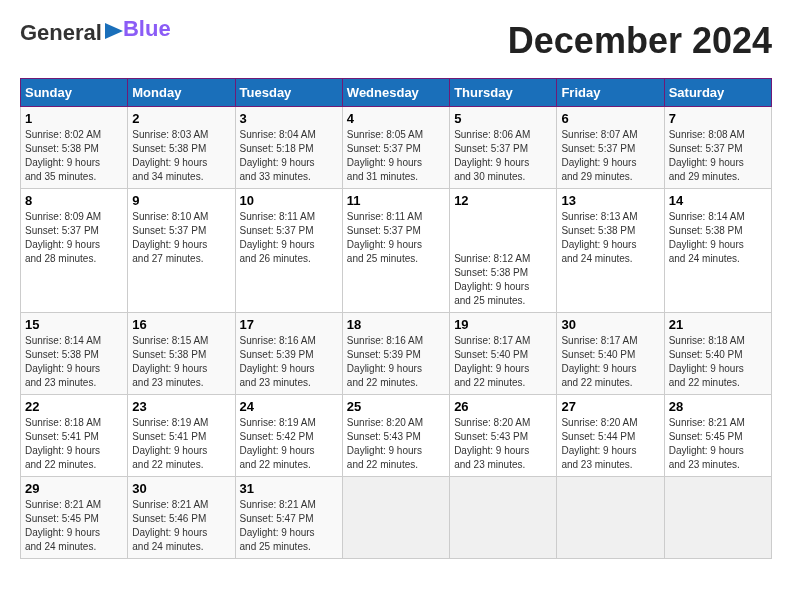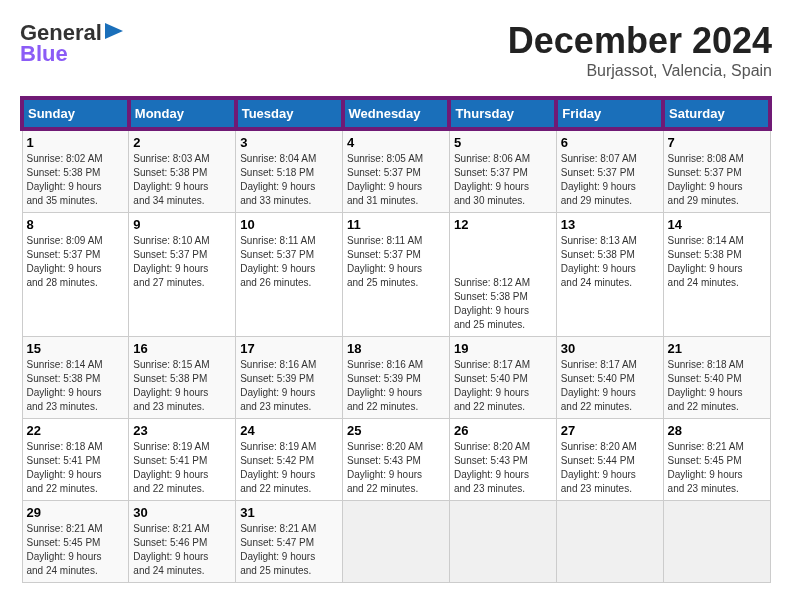--- a/index.html
+++ b/index.html
@@ -37,21 +37,21 @@
       border-collapse: collapse;
       font-size: 11px;
     }
     .calendar thead th {
       background: #1a6fba;
       color: #fff;
       padding: 6px 4px;
       font-size: 13px;
       font-weight: bold;
       text-align: left;
-      border: 4px solid #701a75;
+      border: 1px solid #701a75;
     }
     .calendar tbody td {
       border: 1px solid #ccc;
       vertical-align: top;
       padding: 4px 4px;
       width: 107px;
       min-height: 70px;
       background: #fff;
     }
     .calendar tbody tr:nth-child(odd) td {
@@ -70,35 +70,34 @@
     }
     .empty-cell {
       background: #f0f0f0 !important;
     }
   </style>
 </head>
 <body>
 
 <div class="header-area">
   <div class="logo">
-    <div style="display:flex; flex-direction:column; line-height:1.15;">
+    <div style="display:flex; flex-direction:row; line-height:1.15;">
       <div style="display:flex; align-items:center;">
         <span style="font-size:22px; font-weight:bold; color:#333;">General</span>
         <div style="display:inline-block; margin-left:3px; margin-top:2px;">
           <svg width="18" height="16" viewBox="0 0 18 16">
             <polygon points="0,0 18,8 0,16" fill="#1a6fba"></polygon>
           </svg>
         </div>
       </div>
       <span style="font-size:22px; font-weight:bold; color:#8b5cf6; margin-top:-4px;">Blue</span>
     </div>
   </div>
   <div class="title-area">
     <div class="month-title">December 2024</div>
-    <div class="location-title">Burjassot, Valencia, Spain</div>
   </div>
 </div>
 
 <table class="calendar">
   <thead>
     <tr>
       <th>Sunday</th>
       <th>Monday</th>
       <th>Tuesday</th>
       <th>Wednesday</th>

